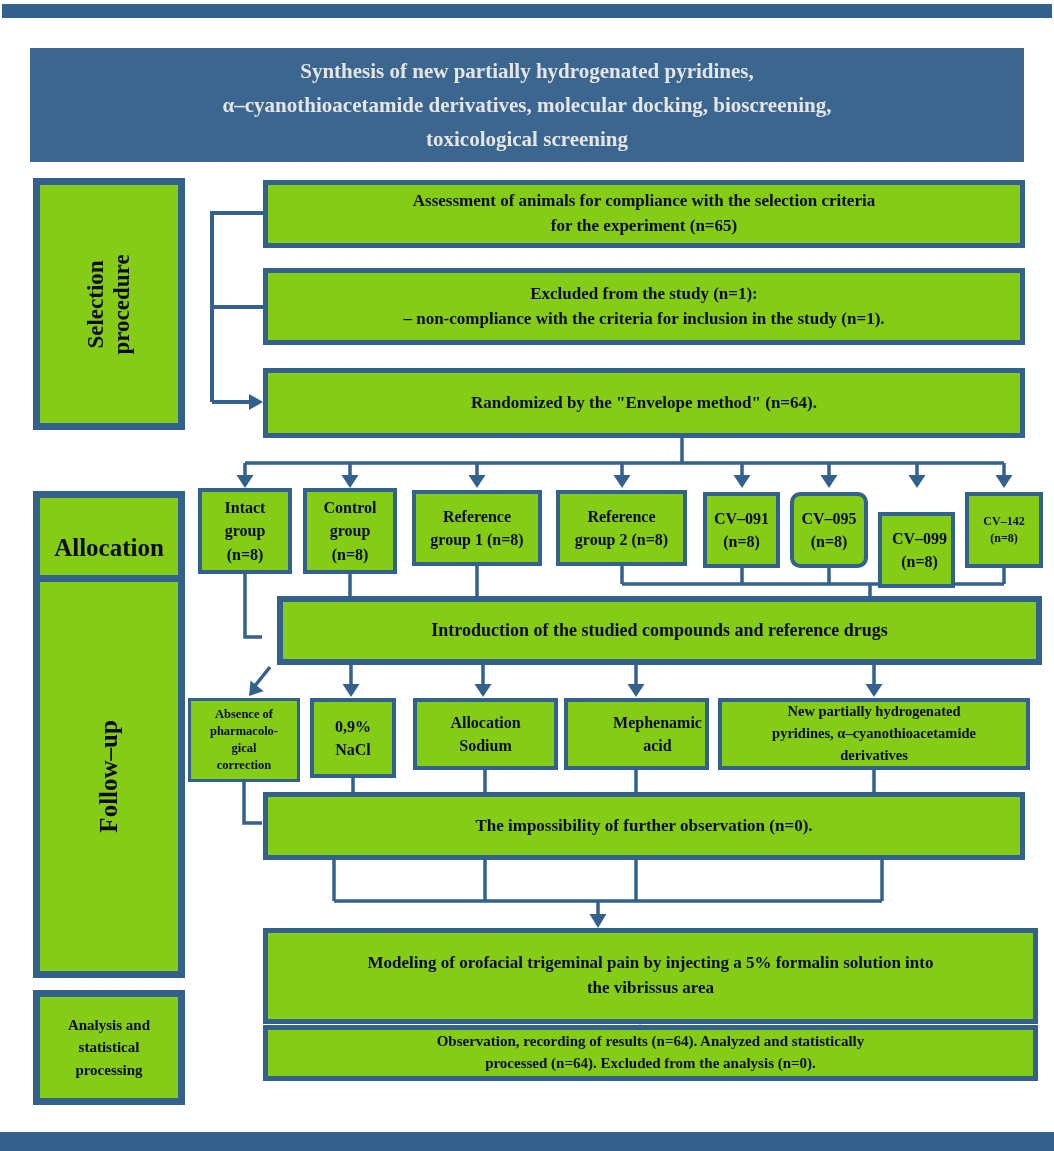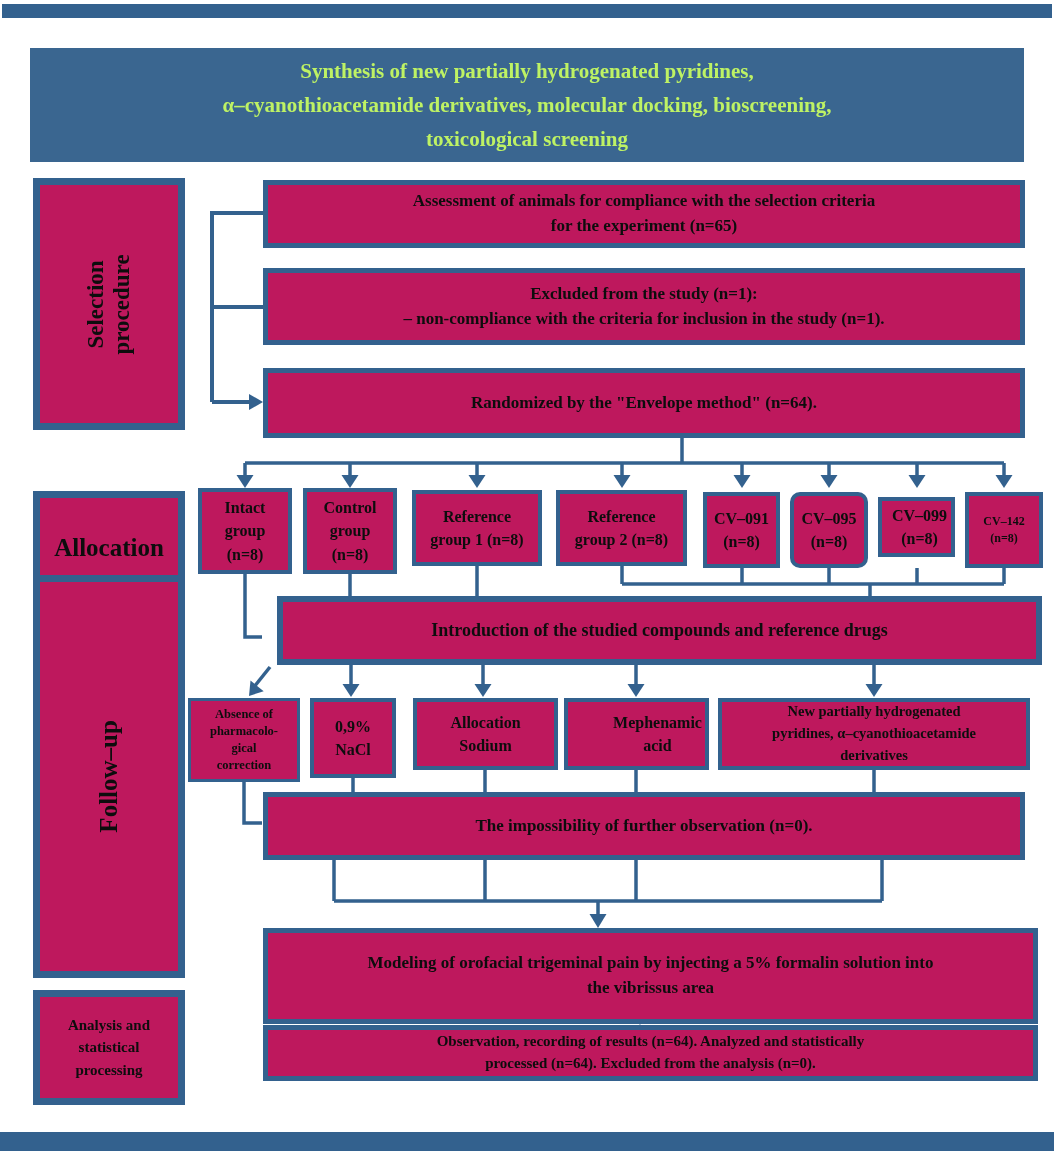--- a/index.html
+++ b/index.html
@@ -6,27 +6,27 @@
   #app {
     position:relative; width:1054px; height:1151px; background:#ffffff;
     font-family:"Liberation Serif", serif; overflow:hidden;
   }
   .bar { position:absolute; background:#33618e; }
   #top-bar { left:2px; top:4px; width:1050px; height:14px; }
   #bottom-bar { left:0; top:1132px; width:1054px; height:19px; }
 
   #title-banner {
     position:absolute; left:30px; top:48px; width:994px; height:114px;
-    background:#3a6690; color:#bef264; font-weight:bold; font-size:21px;
+    background:#3a6690; color:#e5e5e5; font-weight:bold; font-size:21px;
     line-height:1.62; text-align:center; white-space:pre-line;
     display:flex; align-items:center; justify-content:center;
   }
 
   .box {
-    position:absolute; box-sizing:border-box; background:#be185d;
+    position:absolute; box-sizing:border-box; background:#84cc16;
     border:4px solid #33618e; color:#0d0d0d; font-weight:bold;
     display:flex; align-items:center; justify-content:center;
     text-align:center; white-space:pre-line; line-height:1.45;
   }
   .side { border-width:7px; }
   .vert { transform:rotate(-90deg); white-space:pre-line; line-height:1.15; }
 
   
   #s-selection  { left:33px; top:178px; width:152px; height:252px; font-size:23px; }
   #s-allocation { left:33px; top:443px; width:152px; height:115px; font-size:25px;margin-top:48px; }
@@ -36,21 +36,21 @@
   
   #b-assessment    { left:263px; top:180px; width:762px; height:68px;  border-width:5px; font-size:17px; }
   #b-excluded      { left:263px; top:268px; width:762px; height:77px;  border-width:5px; font-size:17px; }
   #b-randomized    { left:263px; top:368px; width:762px; height:70px;  border-width:5px; font-size:17px; }
   #b-intact        { left:198px; top:488px; width:94px;  height:86px;  font-size:16px; }
   #b-control       { left:303px; top:488px; width:94px;  height:86px;  font-size:16px; }
   #b-ref1          { left:412px; top:490px; width:130px; height:76px;  font-size:16px; }
   #b-ref2          { left:556px; top:490px; width:131px; height:76px;  font-size:16px; }
   #b-cv091         { left:703px; top:492px; width:77px;  height:76px;  font-size:16px; }
   #b-cv095         { left:790px; top:492px; width:78px;  height:76px;  font-size:16px;border-radius:10px; }
-  #b-cv099         { left:878px; top:497px; width:77px;  height:60px;  font-size:16px;padding-left:6px; }
+  #b-cv099         { left:878px; top:512px; width:77px;  height:76px;  font-size:16px;padding-left:6px; }
   #b-cv142         { left:965px; top:492px; width:78px;  height:76px;  font-size:12px; }
   #b-intro         { left:277px; top:596px; width:765px; height:69px;  border-width:6px; font-size:18px; }
   #b-absence       { left:188px; top:698px; width:112px; height:84px;  border-width:3px; font-size:12.5px; line-height:1.35; }
   #b-nacl          { left:310px; top:698px; width:86px;  height:80px;  font-size:16px; }
   #b-metamizole    { left:413px; top:698px; width:145px; height:72px;  font-size:16px; }
   #b-mephenamic    { left:564px; top:698px; width:145px; height:72px;  font-size:16px;padding-left:42px; }
   #b-newpyr        { left:718px; top:698px; width:312px; height:72px;  font-size:14.5px; line-height:1.5; }
   #b-impossibility { left:263px; top:792px; width:762px; height:68px;  border-width:5px; font-size:17px; }
   #b-modeling      { left:263px; top:928px; width:775px; height:96px;  border-width:5px; font-size:17px; }
   #b-observation   { left:263px; top:1025px; width:775px; height:56px; border-width:5px; font-size:15px; }

